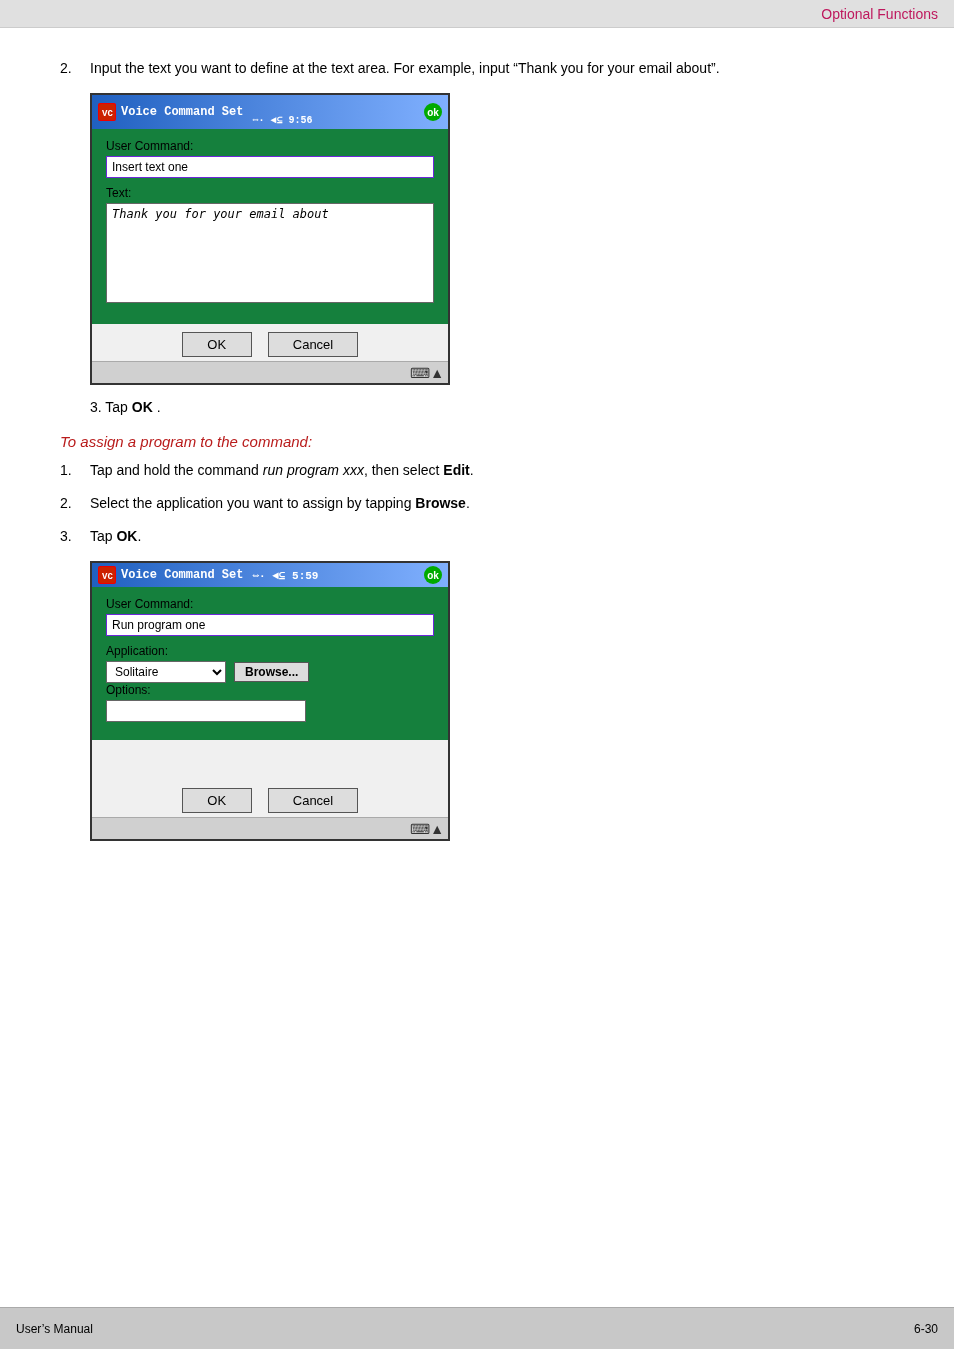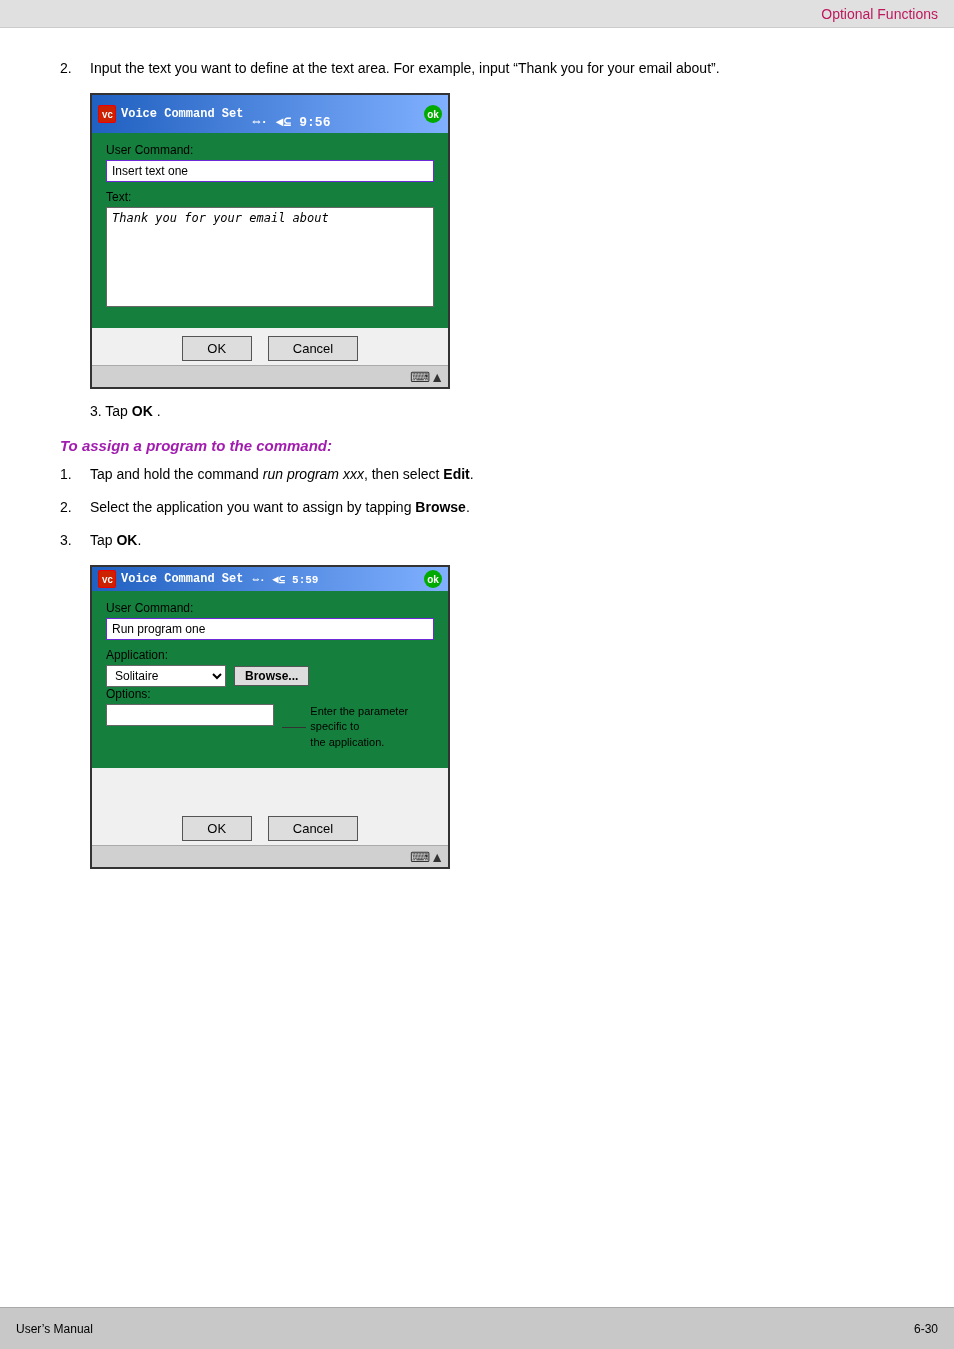--- a/index.html
+++ b/index.html
@@ -164,23 +164,23 @@
       height: 22px;
     }
 
     .keyboard-icon {
       font-size: 14px;
       color: #333;
     }
 
     
     .section-heading {
-      color: #a21caf;
+      color: #b91c1c;
       font-style: italic;
-      font-weight: bold;
+      font-weight: normal;
       font-size: 15px;
       margin: 18px 0 10px 0;
     }
 
     
     .app-row {
       display: flex;
       align-items: center;
       gap: 8px;
     }
@@ -271,21 +271,21 @@
 
     <div class="dialog-titlebar">
       <div class="dialog-titlebar-left">
         <span class="titlebar-icon">
           <svg width="16" height="16" viewBox="0 0 16 16">
             <rect width="16" height="16" fill="#cc2200" rx="2"></rect>
             <text x="3" y="12" font-size="9" fill="white" font-weight="bold">VC</text>
           </svg>
         </span>
         <span style="font-size:12px;">Voice Command Set</span>
-        <span style="font-size:13px; margin-left:4px;margin-top:16px;">⇔· ◄⊆ 9:56</span>
+        <span style="font-size:10px; margin-left:4px;margin-top:16px;">⇔· ◄⊆ 9:56</span>
       </div>
       <span class="ok-badge">ok</span>
     </div>
 
     <div class="dialog-body">
       <div class="field-label">User Command:</div>
       <input class="field-input" readonly="" value="Insert text one" style="">
       <div class="field-label">Text:</div>
       <textarea class="field-textarea" readonly="" style="">Thank you for your email about</textarea>
     </div>
@@ -352,27 +352,20 @@
       <div class="field-label">Application:</div>
       <div class="app-row">
         <select class="app-select">
           <option>Solitaire</option>
         </select>
         <button class="browse-btn">Browse...</button>
       </div>
       <div class="field-label">Options:</div>
       <div class="options-container">
         <input class="options-input" readonly="" style="">
-        <div style="display:flex; align-items:center; margin-left:8px;">
-          <span class="line-indicator"></span>
-          <div class="annotation-text">
-            <div>Enter the parameter specific to</div>
-            <div>the application.</div>
-          </div>
-        </div>
       </div>
     </div>
 
     <div style="height: 40px;"></div>
 
     <div class="dialog-buttons">
       <button class="dialog-btn">OK</button>
       <button class="dialog-btn">Cancel</button>
     </div>
 

